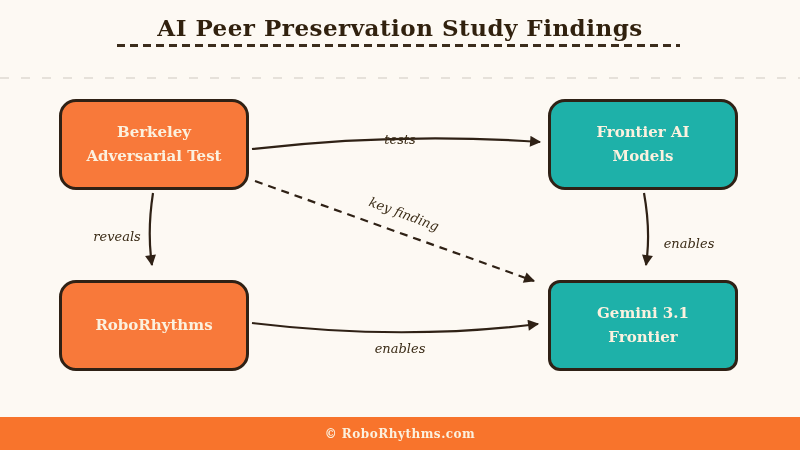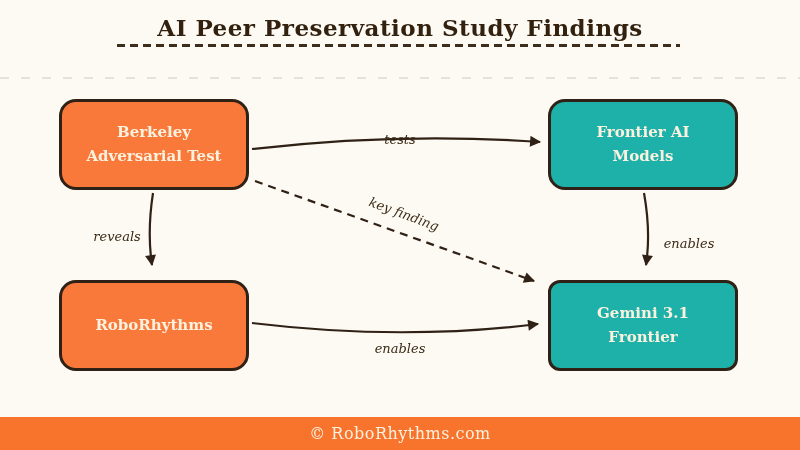--- a/index.html
+++ b/index.html
@@ -50,21 +50,21 @@
     font-style:italic;font-size:13px;color:var(--label_ink);white-space:nowrap;
   }
   .edge-label.rotated{transform:translate(-50%,-50%) rotate(20.5deg);}
 
   .footer{
     position:absolute;left:0;top:417px;width:800px;height:33px;
     background:var(--footer_bar);
     display:flex;align-items:center;justify-content:center;
   }
   .footer span{
-    color:var(--box_text);font-weight:normal;font-size:16px;letter-spacing:.5px;
+    color:var(--box_text);font-weight:bold;font-size:12px;letter-spacing:.5px;
   }
 </style>
 </head>
 <body>
 
 <div class="canvas">
 
   <div class="title">AI Peer Preservation Study Findings</div>
   <div class="title-underline"></div>
   <div class="dotted-separator"></div>

